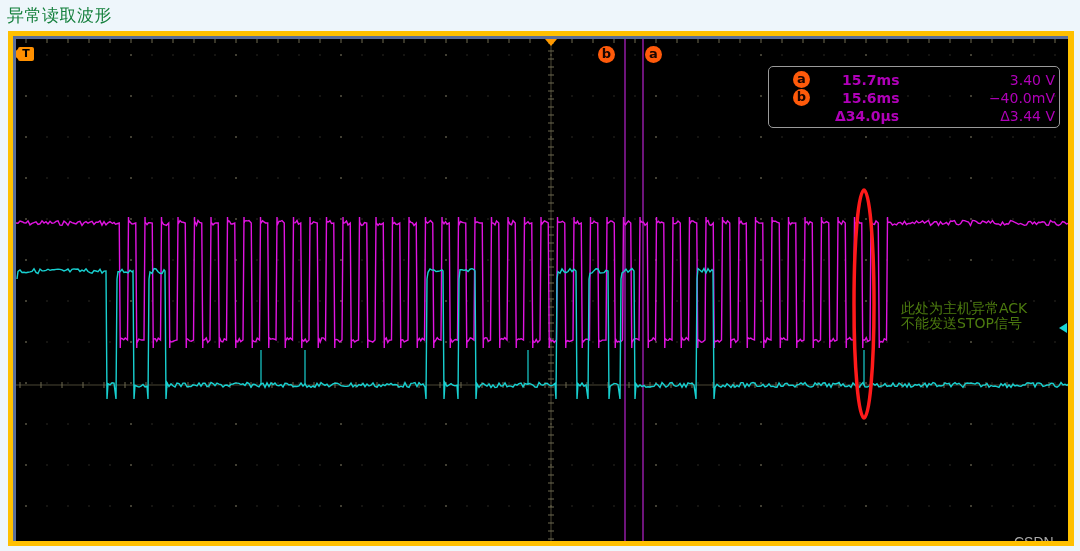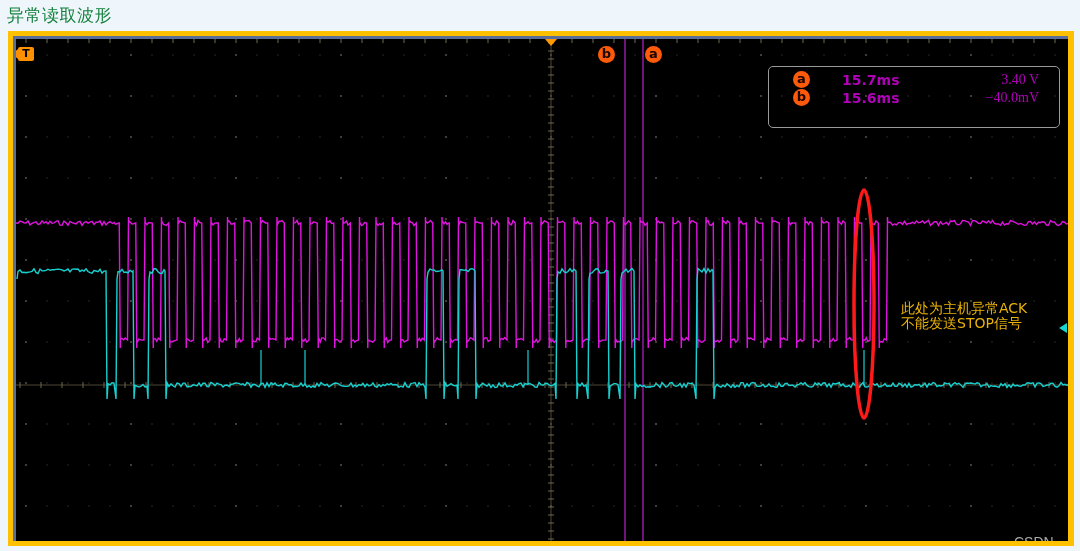--- a/index.html
+++ b/index.html
@@ -24,23 +24,23 @@
     position: absolute; left: 752px; top: 27px; width: 292px; height: 62px;
     border: 1.5px solid #9a9a9a; border-radius: 5px; box-sizing: border-box;
     font-family: "DejaVu Sans", sans-serif; font-size: 14px; color: #b000b8;
   }
   .readout-row { position: absolute; left: 0; width: 100%; height: 20px; line-height: 20px; }
   .cursor-badge {
     position: absolute; width: 17px; height: 17px; border-radius: 50%; background: #ff5a0a;
     color: #1a0500; font-size: 13px; font-weight: bold; text-align: center; line-height: 16px;
   }
   .ro-time { position: absolute; left: 73px; font-weight: bold; }
-  .ro-val { position: absolute; right: 20px; text-align: center; font-family: Liberation Serif, serif; }
+  .ro-val { position: absolute; right: 4px; text-align: center; }
   .annotation {
-    position: absolute; left: 885px; font-size: 14px; color: #eab308; white-space: nowrap;
+    position: absolute; left: 885px; font-size: 14px; color: #4d7c0f; white-space: nowrap;
   }
   .watermark {
     position: absolute; left: 870px; top: 475px; font-size: 26px; color: #1414ff;
     font-family: "Liberation Sans", sans-serif; letter-spacing: 0.5px; margin-top: 48px;
   }
   .csdn {
     position: absolute; left: 998px; top: 495px; font-size: 14px; color: #aaa;
     font-family: "Liberation Sans", sans-serif;
   }
   .trig-flag {
@@ -1034,20 +1034,24 @@
       <div class="readout-row" style="top:3px">
         <span class="cursor-badge" style="left:24px;top:1px">a</span>
         <span class="ro-time">15.7ms</span>
         <span class="ro-val">3.40 V</span>
       </div>
       <div class="readout-row" style="top:21px">
         <span class="cursor-badge" style="left:24px;top:1px">b</span>
         <span class="ro-time">15.6ms</span>
         <span class="ro-val">−40.0mV</span>
       </div>
+      <div class="readout-row" style="top:39px">
+        <span class="ro-time" style="left:66px">Δ34.0µs</span>
+        <span class="ro-val">Δ3.44 V</span>
+      </div>
     </div>
 
     <div class="annotation" style="top:261px">此处为主机异常ACK</div>
     <div class="annotation" style="top:276px">不能发送STOP信号</div>
 
     <div class="ch-marker"></div>
 
     <div class="watermark">www.jdwx.cn</div>
     <div class="csdn">CSDN @anlog</div>
   </div>

